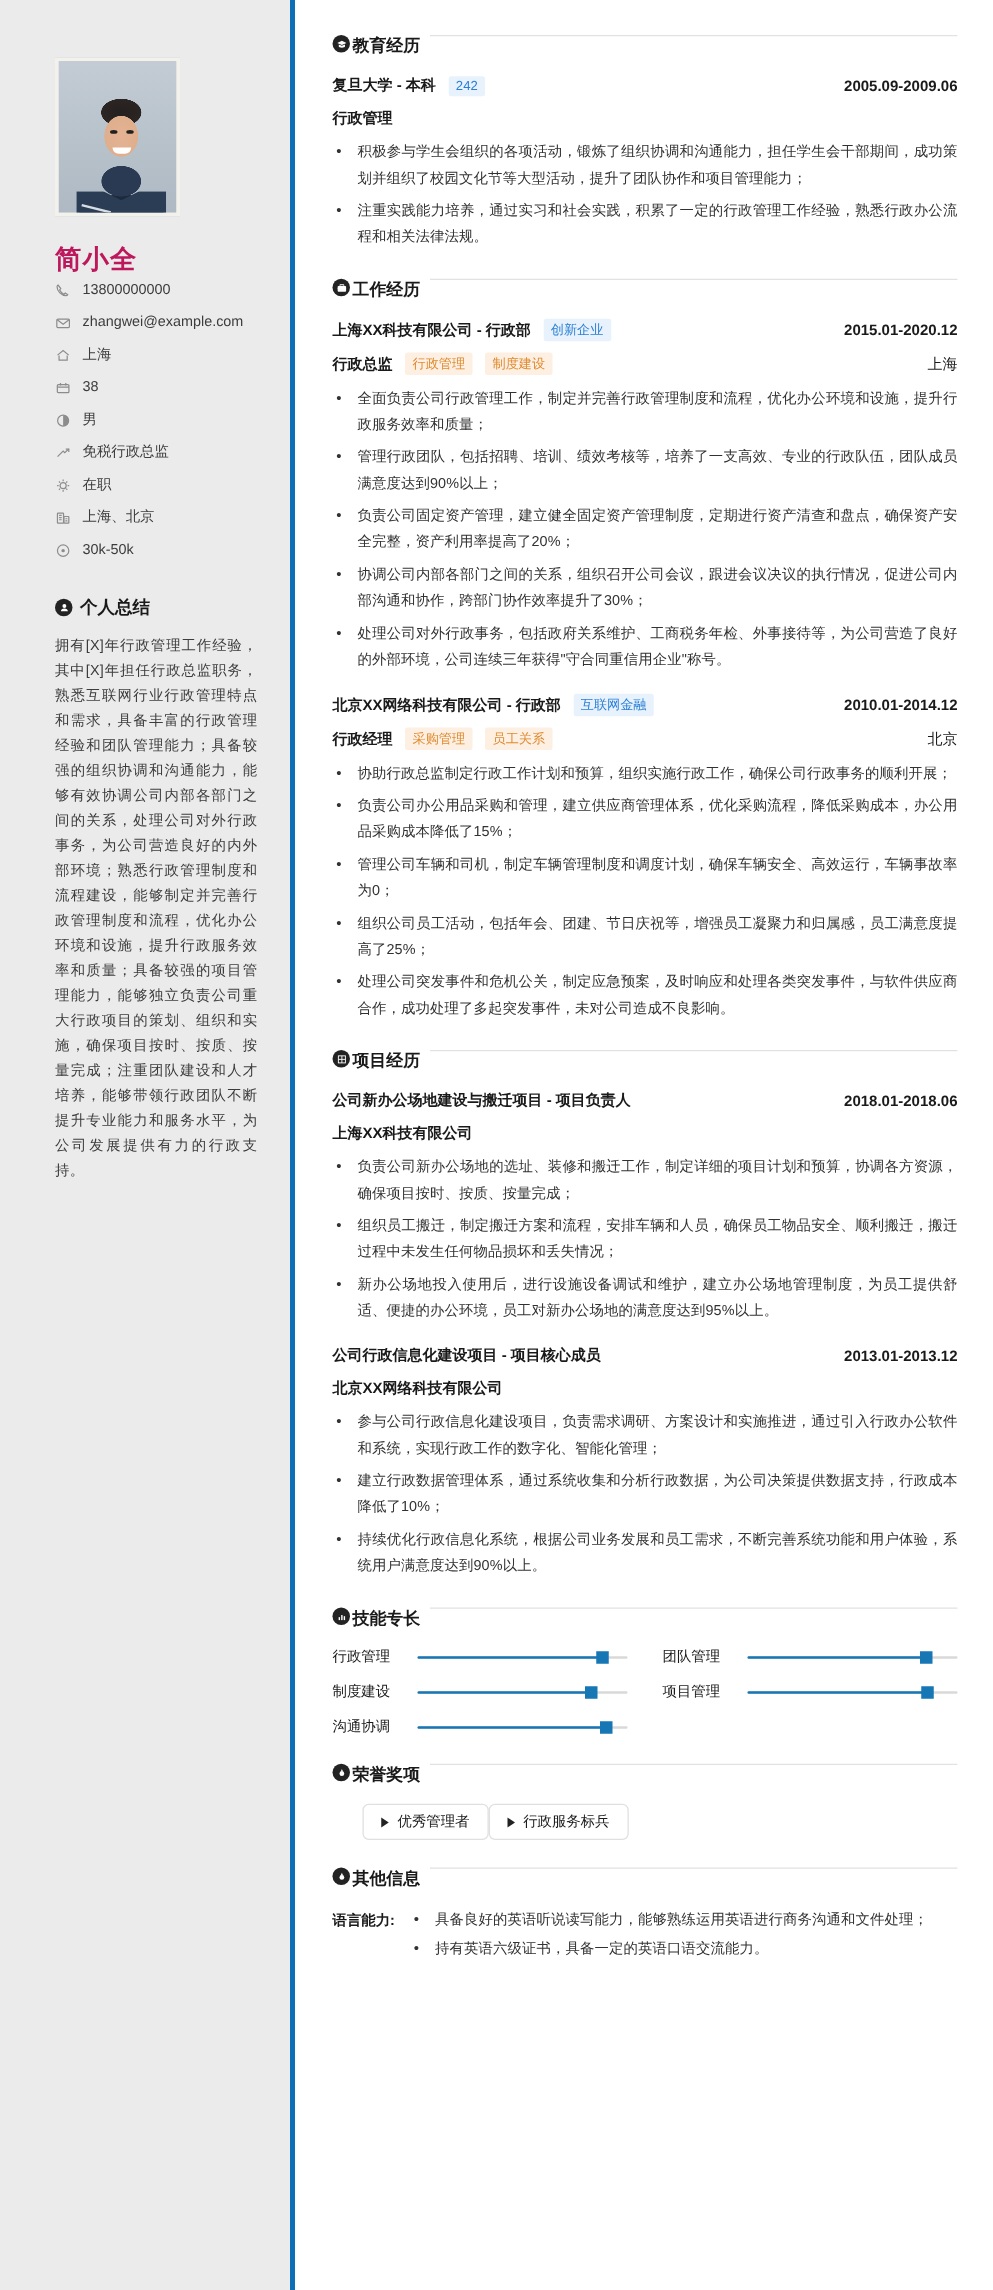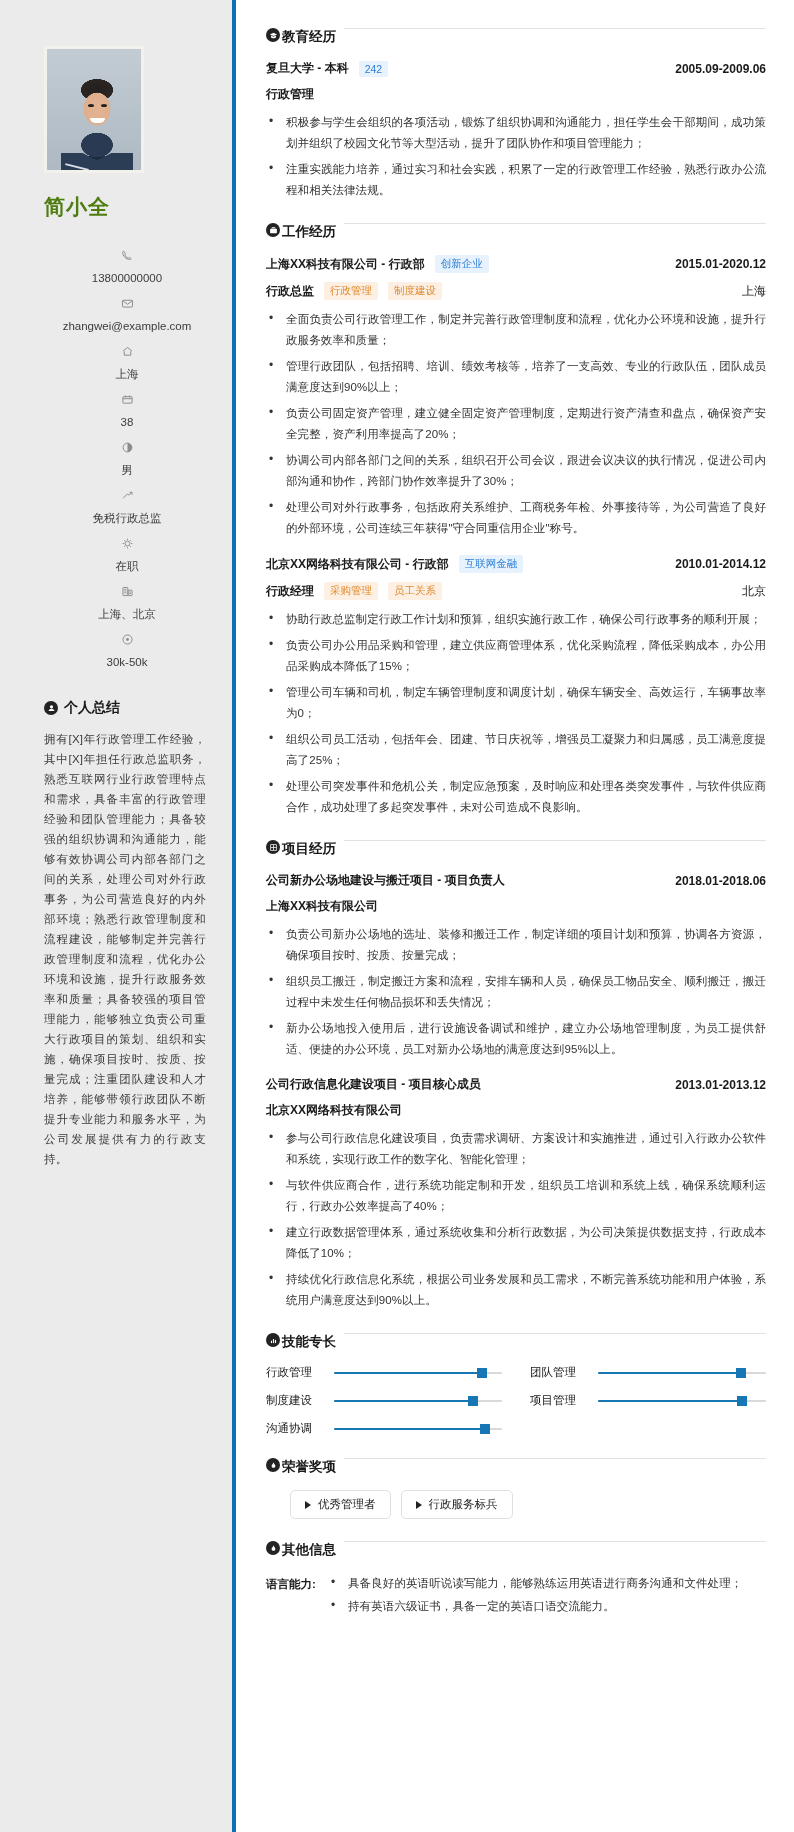--- a/index.html
+++ b/index.html
@@ -67,36 +67,35 @@
   }
   .photo .stripe {
     position: absolute;
     left: 18px; top: 117px;
     width: 24px; height: 2px;
     background: #d7dde4;
     transform: rotate(14deg);
   }
 
   .name {
-    margin: 20px 0 28px 22px;
+    margin: 20px 0 4px 22px;
     font-size: 21px;
     font-weight: bold;
-    color: #4d7c0f;
+    color: #be185d;
     letter-spacing: 1px;
   }
   .contact-list { margin-left: 22px; }
   .contact-row {
     display: flex;
     align-items: center;
     gap: 9px;
     margin-bottom: 12px;
     font-size: 11.5px;
     color: #3c3c3c;
     line-height: 14px;
-    flex-direction: column;
   }
   .contact-row .ico {
     width: 13px; height: 13px;
     flex: 0 0 13px;
     color: #8c8c8c;
     display: flex; align-items: center; justify-content: center;
   }
   .contact-row .ico svg { width: 13px; height: 13px; display: block; }
 
   .sb-section-title {
@@ -267,21 +266,20 @@
     position: absolute;
     top: -4px;
     width: 10px; height: 10px;
     background: #1777b5;
     transform: translateX(-5px);
   }
 
   
   .honors {
     display: flex;
-    gap: 10px;
     padding-left: 24px;
     margin-bottom: 6px;
   }
   .honor-chip {
     display: flex;
     align-items: center;
     gap: 7px;
     border: 1px solid #e0e0e0;
     border-radius: 5px;
     background: #fff;
@@ -553,21 +551,20 @@
 
       <div class="entry">
         <div class="entry-row1">
           <span class="org">公司行政信息化建设项目 - 项目核心成员</span>
           <span class="spacer"></span>
           <span class="date">2013.01-2013.12</span>
         </div>
         <div class="sub-line">北京XX网络科技有限公司</div>
         <ul class="bullets">
           <li>参与公司行政信息化建设项目，负责需求调研、方案设计和实施推进，通过引入行政办公软件和系统，实现行政工作的数字化、智能化管理；</li>
-          <li>与软件供应商合作，进行系统功能定制和开发，组织员工培训和系统上线，确保系统顺利运行，行政办公效率提高了40%；</li>
           <li>建立行政数据管理体系，通过系统收集和分析行政数据，为公司决策提供数据支持，行政成本降低了10%；</li>
           <li>持续优化行政信息化系统，根据公司业务发展和员工需求，不断完善系统功能和用户体验，系统用户满意度达到90%以上。</li>
         </ul>
       </div>
     </section>
 
     <section class="sec">
       <div class="sec-head">
         <span class="badge-ico">
           <svg viewBox="0 0 16 16" fill="currentColor">

